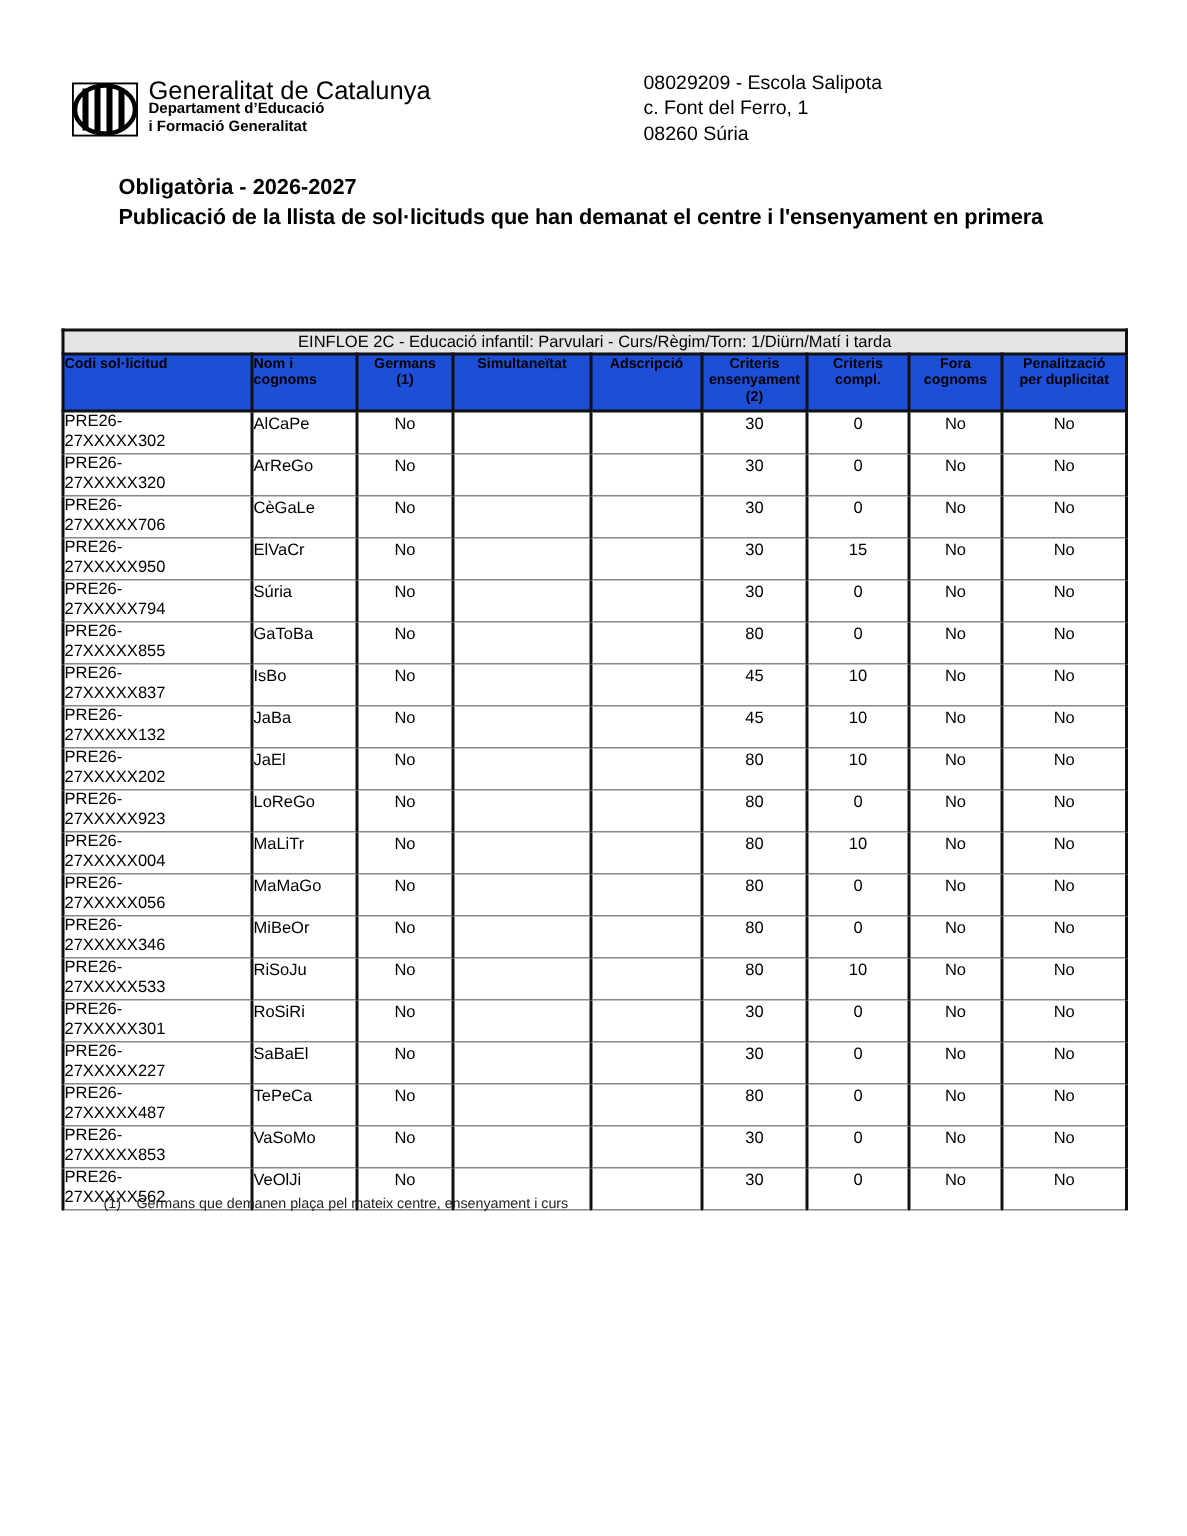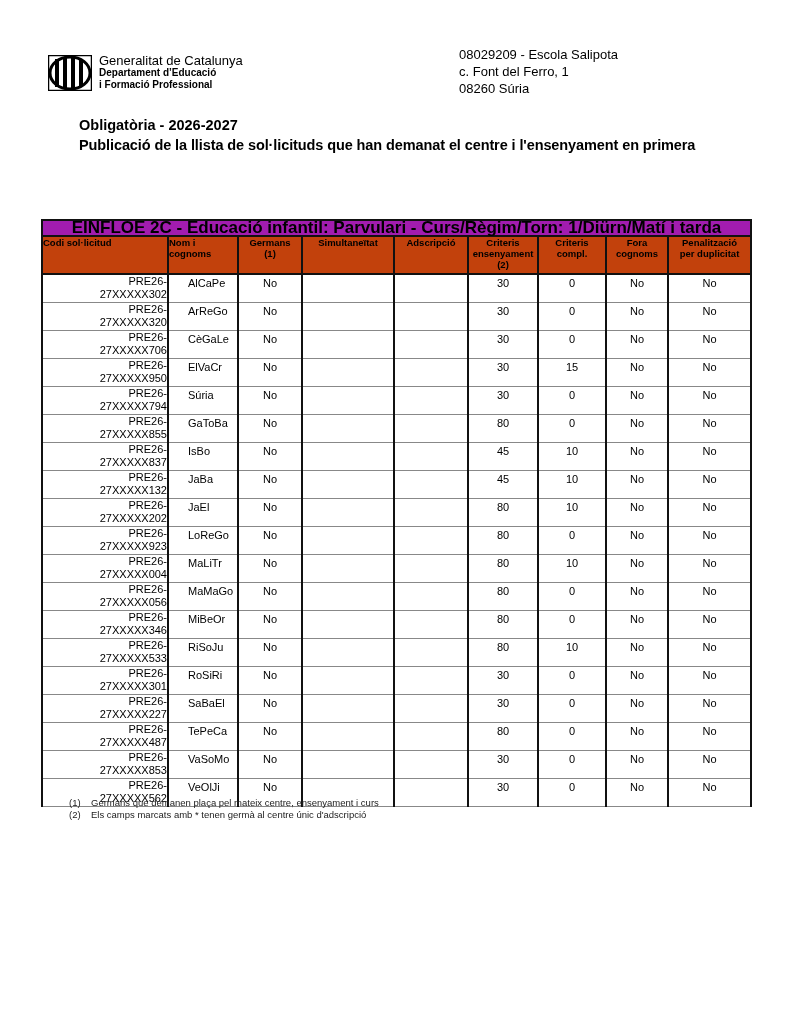--- a/index.html
+++ b/index.html
@@ -1,58 +1,58 @@
 <!DOCTYPE html>
 <html><head>
 <meta charset="utf-8">
 <style>
   html, body { margin: 0; padding: 0; background: #ffffff; }
   body { width: 791px; height: 1024px; position: relative; font-family: "Liberation Sans", sans-serif; color: #000; overflow: hidden; }
 
   .logo { position: absolute; left: 48px; top: 53px; width: 250px; height: 40px; display: flex; align-items: center; }
   .logo-mark { width: 44px; height: 36px; margin-right: 7px; }
   .logo-text { line-height: 12px; font-size: 12.5px; }
-  .logo-text .l1 { font-weight: normal; font-size: 13px; }
+  .logo-text .l1 { font-weight: normal; font-size: 17px; }
   .logo-text .l2, .logo-text .l3 { font-weight: bold; font-size: 10px; }
 
-  .address { position: absolute; left: 429px; top: 46px; font-size: 13px; line-height: 17px; margin-left: 30px; }
+  .address { position: absolute; left: 429px; top: 46px; font-size: 13px; line-height: 17px; }
 
   .title { position: absolute; left: 47px; top: 116px; font-weight: bold; font-size: 14.5px; line-height: 19.5px; width: 720px; font-family: "Liberation Sans", sans-serif; margin-left: 32px; }
   .title .line2 { letter-spacing: -0.1px; }
 
   table.grid { position: absolute; left: 41px; top: 219px; border-collapse: collapse; font-size: 11px; table-layout: fixed; }
   table.grid td, table.grid th { border: 2px solid #111; padding: 0; }
-  .banner { background: #a21caf; font-weight: bold; font-size: 17px; text-align: center; height: 14px; line-height: 14px; border-bottom: 1px solid #111; }
-  th.h { background: #c2410c; font-size: 9.5px; font-weight: bold; vertical-align: top; line-height: 11px; padding-top: 2px; height: 36px; }
+  .banner { background: #e5e5e5; font-weight: normal; font-size: 11px; text-align: center; height: 14px; line-height: 14px; border-bottom: 1px solid #111; }
+  th.h { background: #1d4ed8; font-size: 9.5px; font-weight: bold; vertical-align: top; line-height: 11px; padding-top: 2px; height: 36px; }
   th.left { text-align: left; padding-left: 5px; }
   th.center { text-align: center; }
   tr.row td { height: 25px; vertical-align: top; font-size: 11px; line-height: 12.5px; border-top: 1px solid #888; border-bottom: 1px solid #888; }
   tr.row td.c { text-align: center; padding-top: 2px; }
-  tr.row td.code { text-align: right; padding-left: 16px; }
-  tr.row td.name { text-align: left; padding-left: 19px; padding-top: 2px; }
+  tr.row td.code { text-align: left; }
+  tr.row td.name { text-align: left; padding-left: 0; padding-top: 2px; }
 
   .footnotes { position: absolute; left: 69px; top: 797px; font-size: 9.5px; line-height: 12px; color: #222; }
   .footnotes .num { display: inline-block; width: 22px; }
 </style>
 </head>
 <body>
 
 <div class="logo">
   <svg class="logo-mark" viewBox="0 0 44 36">
     <ellipse cx="22" cy="18" rx="20" ry="16" fill="none" stroke="#000" stroke-width="3"></ellipse>
     <rect x="0" y="0" width="44" height="36" fill="none" stroke="#000" stroke-width="2.5"></rect>
     <rect x="7" y="4" width="4" height="28" fill="#000"></rect>
     <rect x="15" y="3" width="4" height="30" fill="#000"></rect>
     <rect x="23" y="3" width="4" height="30" fill="#000"></rect>
     <rect x="31" y="4" width="4" height="28" fill="#000"></rect>
   </svg>
   <div class="logo-text">
     <div class="l1">Generalitat de Catalunya</div>
     <div class="l2">Departament d’Educació</div>
-    <div class="l3">i Formació Professional</div>
+    <div class="l3">i Formació Generalitat</div>
   </div>
 </div>
 
 <div class="address">
   <div>08029209 - Escola Salipota</div>
   <div>c. Font del Ferro, 1</div>
   <div>08260 Súria</div>
 </div>
 
 <div class="title">
@@ -296,14 +296,13 @@
         <td class="c">30</td>
         <td class="c">0</td>
         <td class="c">No</td>
         <td class="c">No</td>
       </tr>
     </tbody>
 </table>
 
 <div class="footnotes">
   <div><span class="num">(1)</span><span>Germans que demanen plaça pel mateix centre, ensenyament i curs</span></div>
-  <div><span class="num">(2)</span><span>Els camps marcats amb * tenen germà al centre únic d'adscripció</span></div>
 </div>
 
 </body></html>

